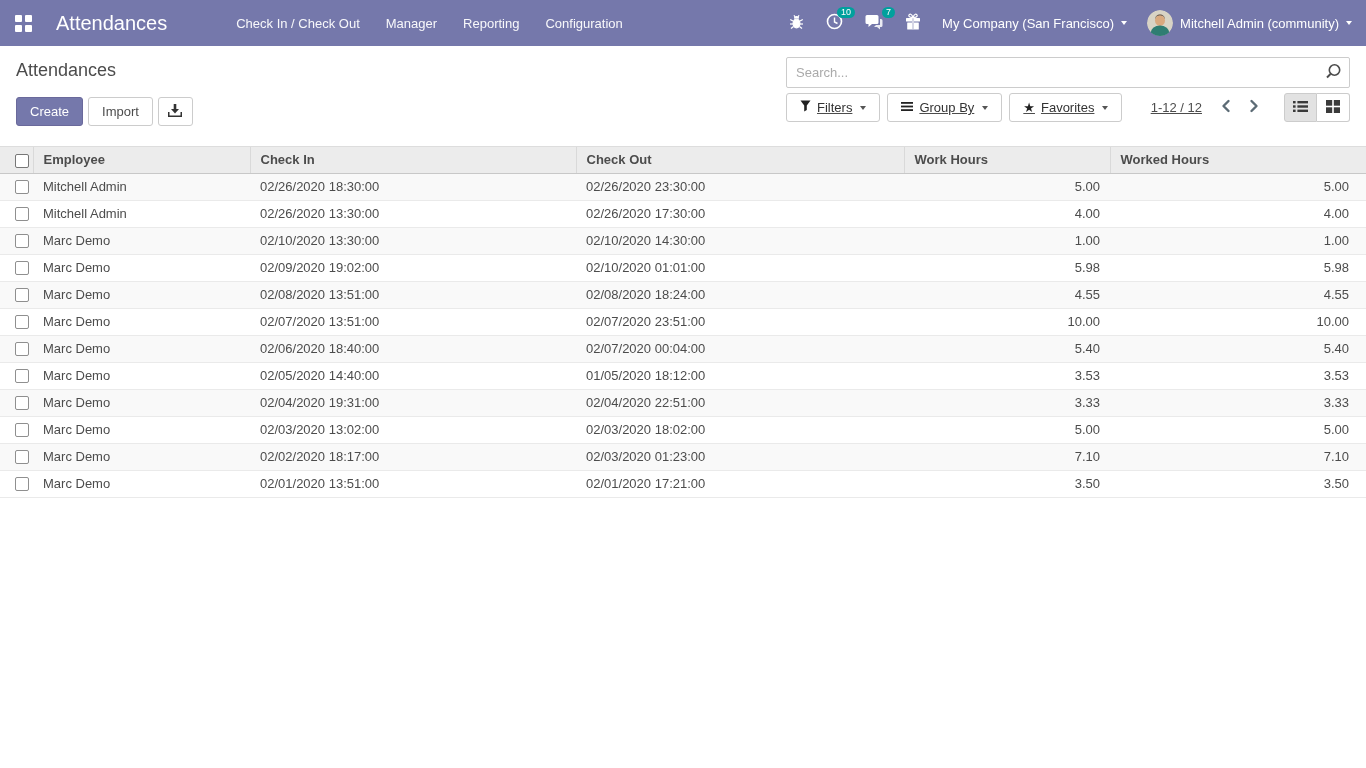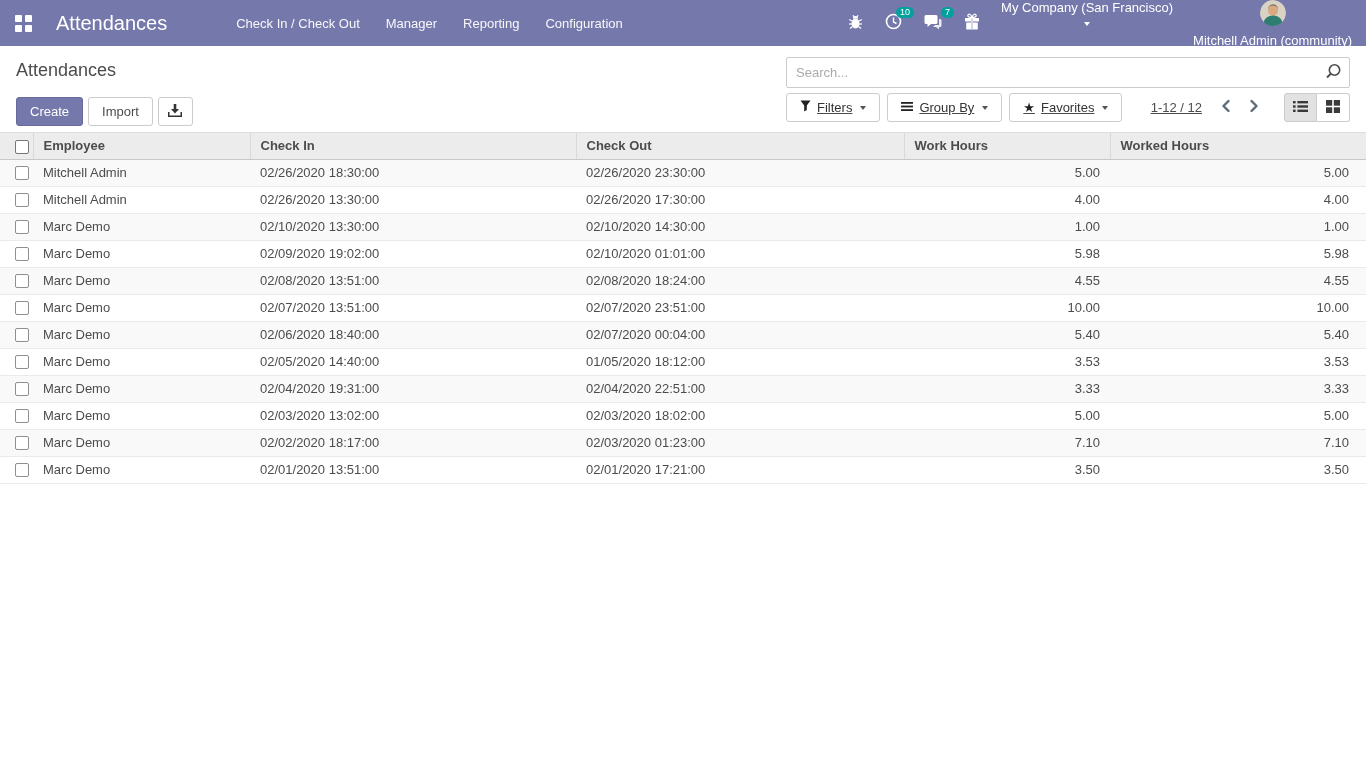--- a/index.html
+++ b/index.html
@@ -17,21 +17,21 @@
   .menus { display: flex; align-items: stretch; }
   .menu-item { border: none; background: transparent; color: rgba(255,255,255,.95);
     font-size: 13px; padding: 0 13px; cursor: pointer; font-family: inherit; }
   .nav-right { margin-left: auto; display: flex; align-items: center; padding-right: 4px; }
   .nav-icon-btn { position: relative; border: none; background: transparent; color: #fff;
     padding: 0 11px; height: 46px; cursor: pointer; display: flex; align-items: center; }
   .badge { position: absolute; top: 7px; right: -1px; background: #00a09d; color: #fff;
     font-size: 9px; line-height: 11px; padding: 0 4px; border-radius: 7px; font-family: inherit; }
   .company-btn, .user-btn { border: none; background: transparent; color: #fff; font-size: 13px;
     height: 46px; display: flex; align-items: center; gap: 7px; padding: 0 10px; cursor: pointer;
-    font-family: inherit; flex-direction: column; }
+    font-family: inherit; }
   .caret { width: 0; height: 0; border-left: 3.5px solid transparent;
     border-right: 3.5px solid transparent; border-top: 4px solid currentColor; display: inline-block; }
   .avatar { width: 26px; height: 26px; border-radius: 50%; overflow: hidden; flex: 0 0 auto; }
 
   
   .cp { display: flex; justify-content: space-between; padding: 11px 16px 0 16px; }
   .page-title { font-size: 18px; color: #4c4c4c; margin: 3px 0 16px 0; }
   .btn-row { display: flex; gap: 5px; }
   .btn { height: 29px; font-size: 13px; border-radius: 3px; cursor: pointer;
     font-family: inherit; display: inline-flex; align-items: center; }
@@ -56,21 +56,21 @@
   .pager-count { margin-right: 10px; }
   .pager-btn { border: none; background: transparent; padding: 2px 8px; cursor: pointer; }
   .switcher { display: flex; }
   .sw-btn { width: 33px; height: 29px; border: 1px solid #ccc; background: #fff; cursor: pointer;
     display: flex; align-items: center; justify-content: center; }
   .sw-btn.active { background: #e2e2e2; }
   .sw-btn:first-child { border-radius: 3px 0 0 3px; }
   .sw-btn:last-child { border-radius: 0 3px 3px 0; border-left: none; }
 
   
-  .list-table { width: 100%; border-collapse: collapse; font-size: 13px; margin-top: 6px;
+  .list-table { width: 100%; border-collapse: collapse; font-size: 13px; margin-top: 20px;
     table-layout: fixed; }
   .list-table th { background: #ececec; border-top: 1px solid #ddd; border-bottom: 1px solid #c8c8c8;
     border-left: 1px solid #d9d9d9; font-weight: bold; text-align: left; padding: 5px 10px;
     color: #4c4c4c; }
   .list-table th:first-child { border-left: none; }
   .list-table td { padding: 0 10px; height: 27px; border-bottom: 1px solid #eaeaea; color: #4c4c4c;
     white-space: nowrap; overflow: hidden; }
   .list-table tbody tr { cursor: pointer; }
   .list-table tbody tr:nth-child(odd) { background: #f9f9f9; }
   .num { text-align: right; }

